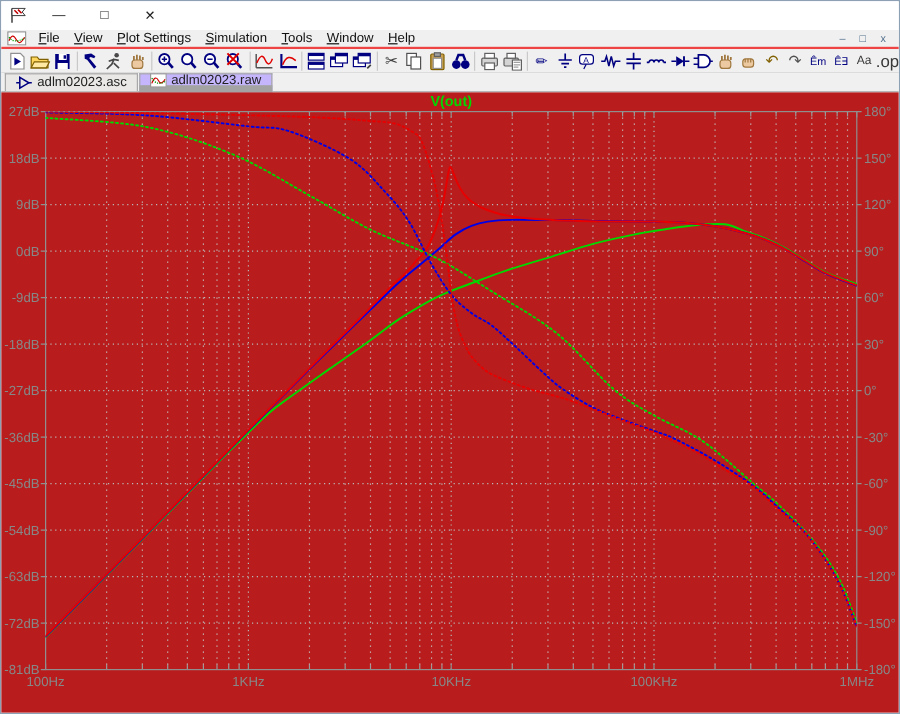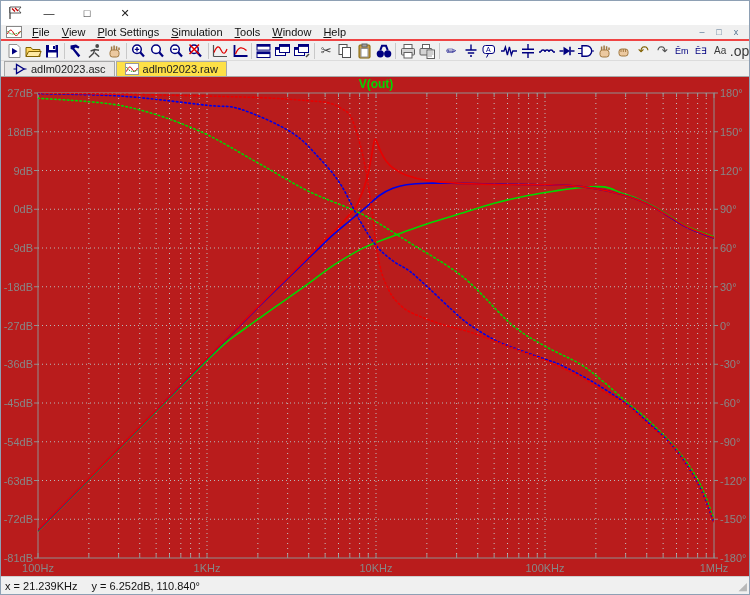--- a/index.html
+++ b/index.html
@@ -19,21 +19,21 @@
   .mdi-controls{margin-left:auto;display:flex;align-items:center;gap:3px;padding-right:6px}
   .mdi-btn{font-size:9px;color:#55728f;width:14px;height:12px;line-height:12px;text-align:center}
   
   .toolbar{height:20px;background:#f0f0f0;display:flex;align-items:center;padding-left:3px;flex:0 0 auto;border-bottom:1px solid #dcdcdc}
   .tb-sep{width:1px;height:16px;background:#c9c9c9;margin:0 2px}
   .tb-btn{width:21px;height:19px;display:flex;align-items:center;justify-content:center;cursor:default}
   .tb-txt{font-size:10px;line-height:10px;white-space:nowrap}
   
   .tabbar{height:16px;background:#f0f0f0;display:flex;align-items:flex-end;padding-left:3px;flex:0 0 auto;border-bottom:1px solid #a8a8a8}
   .tab{height:15px;display:flex;align-items:center;gap:4px;padding:0 8px;font-size:11px;border:1px solid #a8a8a8;border-bottom:none;background:#e9e8e7;color:#222;margin-right:1px;cursor:default}
-  .tab.active{background:#fde047;height:16px;margin-bottom:-1px;border-bottom:1px solid #a3a3a3}
+  .tab.active{background:#c4b5fd;height:16px;margin-bottom:-1px;border-bottom:6px solid #a3a3a3}
   .tab svg{flex:0 0 auto}
   
   .pane{flex:1 1 auto;position:relative;background:#b91c1c}
   .pane svg{position:absolute;left:0;top:0}
   
   .statusbar{height:18px;background:#f0f0f0;border-top:1px solid #cfcfcf;display:flex;align-items:center;font-size:11px;color:#111;padding-left:4px;flex:0 0 auto;position:relative}
   .statusbar .sx{margin-right:14px}
   .grip{position:absolute;right:2px;bottom:1px;color:#b8b8b8;font-size:11px}
 </style>
 </head>
@@ -496,19 +496,14 @@
         <text x="713" y="495" text-anchor="middle" fill="#878787" font-size="11" font-family="Liberation Sans, sans-serif">1MHz</text>
         <path d="M37.0,453.9C48.3,442.5 82.1,408.2 104.6,385.4C127.1,362.6 157.0,332.3 172.2,317.0C187.4,301.6 187.4,301.5 195.9,293.3C204.3,285.0 215.6,273.9 222.9,267.4C230.2,261.0 231.4,260.7 239.8,254.5C248.3,248.4 262.3,238.4 273.6,230.4C284.9,222.5 298.1,213.4 307.4,206.7C316.7,200.1 322.3,195.2 329.4,190.4C336.4,185.6 344.3,181.0 349.7,177.9C355.0,174.7 357.3,173.5 361.5,171.4C365.7,169.3 368.5,168.0 375.0,165.4C381.5,162.8 391.9,159.0 400.4,155.9C408.8,152.8 415.8,150.1 425.7,146.9C435.6,143.7 448.2,140.0 459.5,136.6C470.8,133.1 482.0,129.2 493.3,126.2C504.6,123.2 517.2,120.5 527.1,118.5C537.0,116.5 544.0,115.5 552.4,114.2C560.9,112.9 569.4,111.4 577.8,110.7C586.3,110.0 596.1,109.0 603.1,109.9C610.2,110.7 614.4,113.9 620.1,115.9C625.7,117.9 631.3,119.5 636.9,121.9C642.6,124.3 648.2,127.0 653.9,130.1C659.5,133.2 665.1,137.1 670.8,140.4C676.4,143.8 680.6,147.1 687.6,150.3C694.7,153.6 708.8,158.2 713.0,159.8" fill="none" stroke="#00d800" stroke-width="1.6" stroke-dasharray="none" stroke-linejoin="round" stroke-linecap="round" clip-path="url(#pc)"></path>
         <path d="M37.0,453.4C48.3,442.0 82.1,407.9 104.6,385.0C127.1,362.1 155.3,333.3 172.2,316.1C189.1,298.9 191.9,295.9 206.0,281.7C220.1,267.4 242.6,244.8 256.7,230.8C270.8,216.9 280.6,207.3 290.5,197.7C300.4,188.1 308.8,179.9 315.8,173.2C322.9,166.4 327.1,162.2 332.8,157.2C338.4,152.2 344.0,147.8 349.7,143.0C355.3,138.3 361.8,132.9 366.6,128.8C371.3,124.7 374.2,121.4 378.4,118.5C382.6,115.5 387.4,112.9 391.9,111.2C396.4,109.4 399.8,108.5 405.4,107.7C411.1,106.9 416.7,106.4 425.7,106.2C434.7,106.0 448.2,106.3 459.5,106.4C470.8,106.6 479.2,106.8 493.3,107.1C507.4,107.3 531.3,107.5 544.0,107.7C556.7,108.0 560.9,107.9 569.4,108.6C577.8,109.2 586.2,110.1 594.7,111.6C603.1,113.0 613.0,115.3 620.1,117.2C627.1,119.0 631.3,120.5 636.9,122.8C642.6,125.1 648.2,127.9 653.9,131.0C659.5,134.0 665.1,137.9 670.8,141.3C676.4,144.7 680.6,147.9 687.6,151.2C694.7,154.5 708.8,159.4 713.0,161.1" fill="none" stroke="#0000e8" stroke-width="1.6" stroke-dasharray="none" stroke-linejoin="round" stroke-linecap="round" clip-path="url(#pc)"></path>
         <path d="M37.0,453.0C48.3,441.6 82.1,407.4 104.6,384.6C127.1,361.7 155.3,332.9 172.2,315.7C189.1,298.4 194.7,292.6 206.0,281.2C217.3,269.8 228.5,258.5 239.8,247.2C251.1,235.9 263.7,223.0 273.6,213.2C283.5,203.4 290.5,196.7 298.9,188.2C307.4,179.8 318.1,168.5 324.3,162.4C330.5,156.3 332.5,155.4 336.1,151.6C339.8,147.9 343.3,143.4 346.3,140.0C349.2,136.6 351.3,135.6 353.9,131.4C356.4,127.2 359.4,120.5 361.5,115.0C363.6,109.6 365.1,104.0 366.6,98.7C368.0,93.3 368.9,87.9 369.9,82.7C370.9,77.6 371.8,71.1 372.5,67.7C373.2,64.2 373.5,62.2 374.2,62.1C374.9,61.9 375.7,64.6 376.7,66.8C377.7,69.0 378.7,72.5 380.1,75.4C381.5,78.3 383.2,81.4 385.1,84.0C387.1,86.6 388.5,88.5 391.9,90.9C395.3,93.3 399.8,96.2 405.4,98.2C411.1,100.3 416.7,102.0 425.7,103.4C434.7,104.8 446.8,105.7 459.5,106.4C472.2,107.1 487.7,107.3 501.8,107.5C515.8,107.7 532.7,107.5 544.0,107.7C555.3,107.9 560.9,107.9 569.4,108.6C577.8,109.2 586.2,110.1 594.7,111.6C603.1,113.0 613.0,115.3 620.1,117.2C627.1,119.0 631.3,120.5 636.9,122.8C642.6,125.1 648.2,127.9 653.9,131.0C659.5,134.0 665.1,137.6 670.8,140.9C676.4,144.2 680.6,147.5 687.6,150.8C694.7,154.1 708.8,159.0 713.0,160.7" fill="none" stroke="#e80000" stroke-width="1.6" stroke-dasharray="none" stroke-linejoin="round" stroke-linecap="round" clip-path="url(#pc)"></path>
         <path d="M37.0,21.2C51.1,22.5 95.3,23.8 121.5,28.9C147.7,34.1 171.6,42.7 194.2,52.2C216.7,61.6 237.8,75.4 256.7,85.8C275.6,96.1 289.9,105.6 307.4,114.2C324.9,122.8 344.6,128.8 361.5,137.4C378.4,146.0 391.9,155.3 408.8,165.8C425.7,176.4 446.0,187.1 462.9,200.7C479.8,214.3 496.7,235.8 510.2,247.2C523.7,258.6 532.5,262.5 544.0,269.2C555.5,275.8 569.6,281.2 579.5,287.3C589.3,293.3 595.3,298.9 603.1,305.3C611.0,311.8 619.8,320.0 626.8,326.0C633.9,332.0 638.4,335.0 645.4,341.5C652.4,348.0 662.0,357.0 669.1,364.8C676.1,372.5 682.3,380.3 687.6,388.0C693.0,395.8 696.9,402.2 701.2,411.3C705.4,420.3 711.0,437.1 713.0,442.3" fill="none" stroke="#00d800" stroke-width="1.6" stroke-dasharray="1.6 2.6" stroke-linejoin="round" stroke-linecap="round" clip-path="url(#pc)"></path>
         <path d="M37.0,16.6C51.1,17.1 93.3,17.3 121.5,19.2C149.7,21.2 186.3,26.1 206.0,28.3C225.7,30.4 225.7,27.8 239.8,32.3C253.9,36.8 277.3,47.1 290.5,55.4C303.7,63.7 311.1,73.5 319.2,82.1C327.4,90.8 333.0,97.2 339.5,107.2C346.0,117.2 352.2,132.0 358.1,142.2C364.0,152.4 369.4,161.5 375.0,168.4C380.6,175.4 386.3,179.6 391.9,183.9C397.5,188.2 402.6,189.5 408.8,194.3C415.0,199.0 422.0,205.9 429.1,212.3C436.1,218.8 444.6,227.2 451.1,233.0C457.5,238.8 460.9,242.3 467.9,247.2C475.0,252.2 484.9,258.4 493.3,262.7C501.8,267.0 510.2,269.8 518.6,273.0C527.1,276.3 537.0,279.5 544.0,282.1C551.0,284.7 552.5,284.5 560.9,288.5C569.3,292.6 583.7,300.1 594.7,306.6C605.7,313.2 618.4,321.7 626.8,327.9C635.3,334.2 638.4,337.7 645.4,344.1C652.4,350.4 662.0,358.3 669.1,366.0C676.1,373.8 682.3,382.4 687.6,390.6C693.0,398.8 696.9,406.0 701.2,415.1C705.4,424.3 711.0,440.4 713.0,445.5" fill="none" stroke="#0000e8" stroke-width="1.6" stroke-dasharray="1.6 2.6" stroke-linejoin="round" stroke-linecap="round" clip-path="url(#pc)"></path>
         <path d="M37.0,16.0C56.7,16.3 118.7,17.2 155.3,17.9C191.9,18.7 231.3,19.6 256.7,20.5C282.0,21.5 295.3,22.8 307.4,23.8C319.5,24.7 323.2,24.6 329.4,26.3C335.6,28.1 341.2,31.9 344.6,34.1C348.0,36.2 348.0,36.2 349.7,39.3C351.3,42.3 353.3,48.1 354.7,52.2C356.1,56.3 357.0,59.7 358.1,63.8C359.2,67.9 360.4,71.8 361.5,76.7C362.6,81.7 363.7,87.3 364.9,93.5C366.0,99.7 367.3,107.7 368.2,114.2C369.2,120.6 369.9,125.8 370.8,132.3C371.6,138.7 372.6,146.9 373.3,152.9C374.0,158.9 374.2,162.8 375.0,168.4C375.8,174.0 377.3,181.3 378.4,186.5C379.5,191.7 380.4,195.3 381.8,199.4C383.2,203.5 385.1,207.6 386.8,211.0C388.5,214.5 389.6,217.1 391.9,220.1C394.2,223.1 397.5,226.6 400.4,229.1C403.2,231.6 404.6,232.8 408.8,234.9C413.0,237.1 420.1,239.9 425.7,242.0C431.3,244.2 437.0,246.1 442.6,247.9C448.2,249.6 453.9,250.8 459.5,252.4C465.1,254.0 467.9,254.5 476.4,257.5C484.8,260.6 498.9,266.2 510.2,270.5C521.5,274.8 532.7,278.6 544.0,283.4C555.3,288.1 567.9,293.7 577.8,298.9C587.7,304.0 595.0,309.4 603.1,314.4C611.3,319.3 619.8,323.4 626.8,328.6C633.9,333.8 638.4,339.1 645.4,345.4C652.4,351.6 662.0,358.5 669.1,366.0C676.1,373.6 682.3,382.4 687.6,390.6C693.0,398.8 696.9,406.1 701.2,415.1C705.4,424.2 711.0,439.9 713.0,444.8" fill="none" stroke="#e80000" stroke-width="1.6" stroke-dasharray="1.6 2.6" stroke-linejoin="round" stroke-linecap="round" clip-path="url(#pc)"></path>
       </svg>
   </div>
 
-  <div class="statusbar">
-    <span class="sx">x = 21.239KHz</span>
-    <span class="sy">y = 6.252dB, 110.840°</span>
-    <span class="grip">◢</span>
-  </div>
 
 </div>
 
 </body></html>

